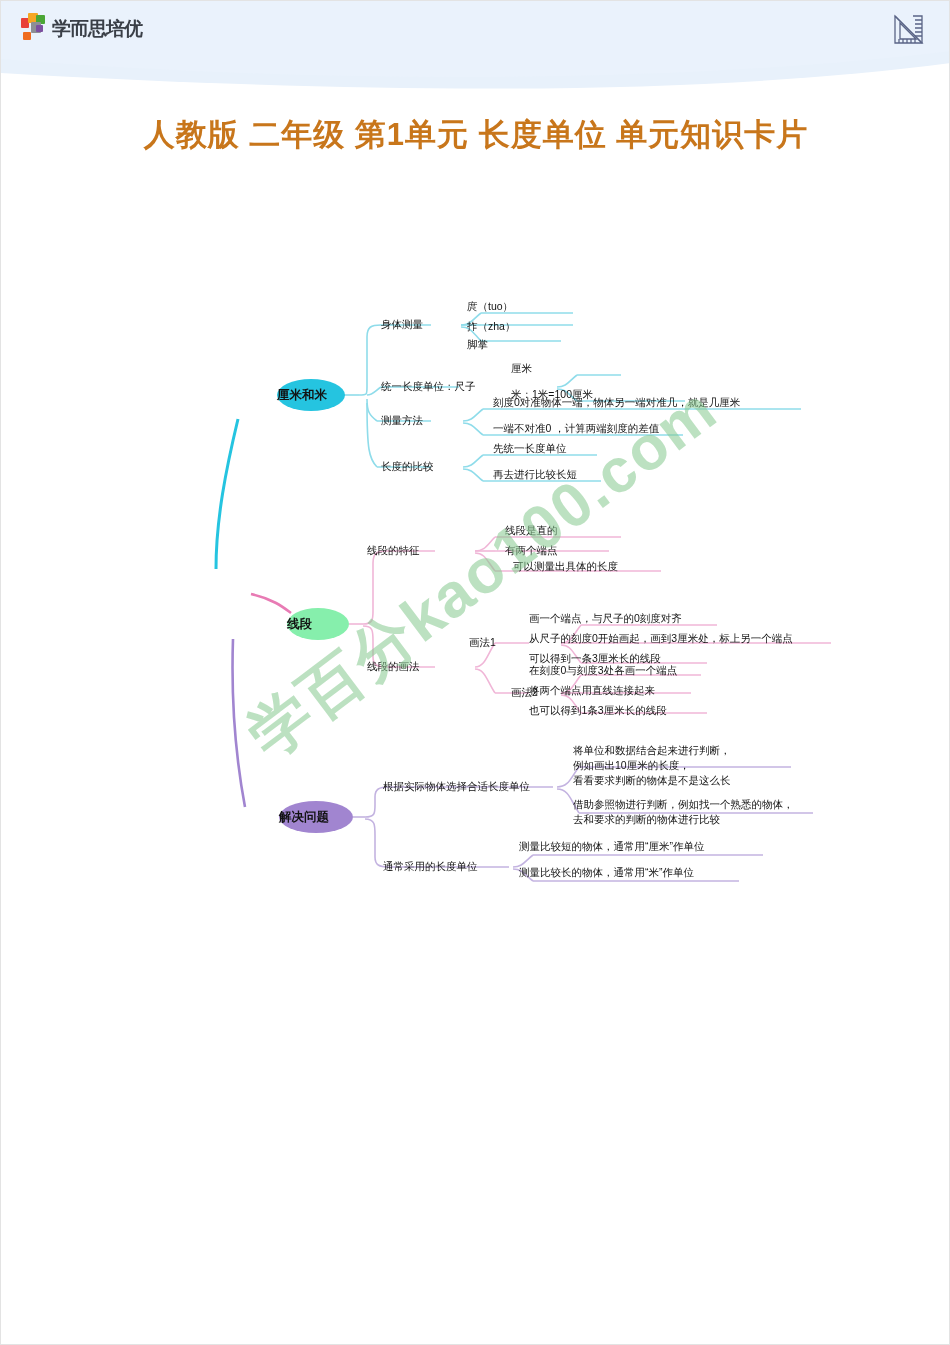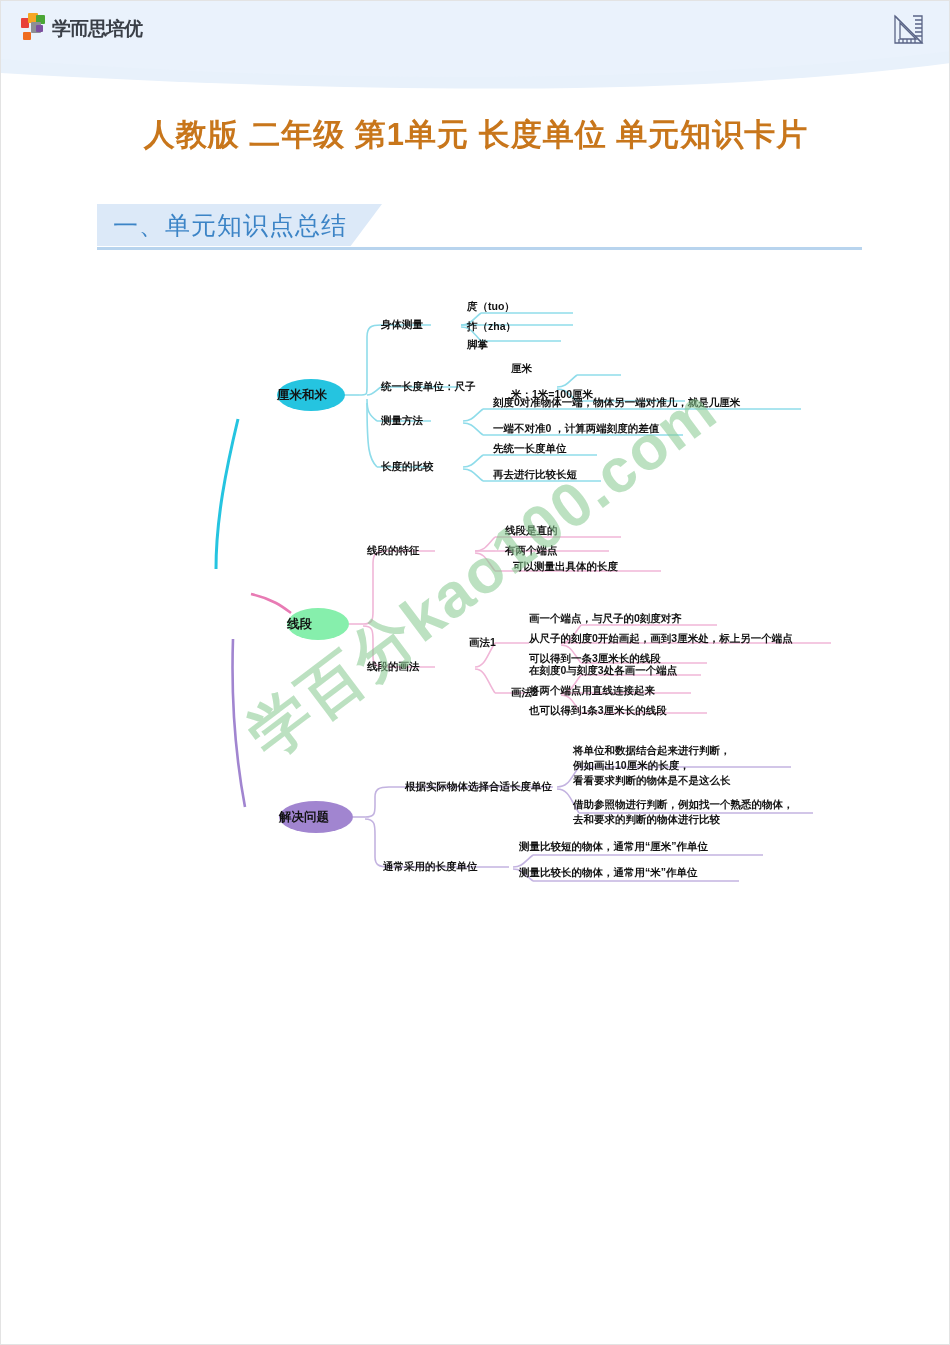--- a/index.html
+++ b/index.html
@@ -150,21 +150,21 @@
     z-index: 3;
   }
   .ell-cyan   { background: #25c4e0; }
   .ell-pink   { background: #86efac; }
   .ell-purple { background: #a185d0; }
 
   
   .lbl {
     position: absolute;
     font-size: 10.5px;
-    font-weight: bold;
+    font-weight: normal;
     color: #121212;
     white-space: nowrap;
     line-height: 15px;
     z-index: 3;
   }
   .lbl.multi { white-space: normal; }
 
   
   .watermark {
     position: absolute;
@@ -213,25 +213,20 @@
         <path d="M22,4 L31,4 L31,31"></path>
         <path d="M4,4 L31,31"></path>
         <path d="M24,8 L31,8 M24,12 L31,12 M24,16 L31,16 M24,20 L31,20 M24,24 L31,24"></path>
         <path d="M8,31 L8,27 M12,31 L12,27 M16,31 L16,27 M20,31 L20,27 M24,31 L24,27"></path>
       </g>
     </svg>
   </span>
 
   <div class="doc-title">人教版 二年级 第1单元 长度单位 单元知识卡片</div>
 
-  <div class="section-head">
-    <div class="tag"></div>
-    <div class="tag-label">一、单元知识点总结</div>
-    <div class="rule"></div>
-  </div>
 
   <div id="mindmap">
 
     <svg width="950" height="640" viewBox="0 0 950 640" xmlns="http://www.w3.org/2000/svg">
       <g fill="none" stroke-width="1.6">
 
         <path d="M215,300 C215,250 225,200 237,150" stroke="#25c4e0" stroke-width="3"></path>
         <path d="M250,325 C272,330 282,338 290,344" stroke="#e87bb4" stroke-width="2.6"></path>
         <path d="M232,370 C230,430 235,490 244,538" stroke="#a185d0" stroke-width="2.6"></path>
 
@@ -369,21 +364,21 @@
     <div class="lbl" style="left:468px; top:416px;padding-left:42px;">画法2</div>
 
     <div class="lbl" style="left:528px; top:342px;">画一个端点，与尺子的0刻度对齐</div>
     <div class="lbl" style="left:528px; top:362px;">从尺子的刻度0开始画起，画到3厘米处，标上另一个端点</div>
     <div class="lbl" style="left:528px; top:382px;">可以得到一条3厘米长的线段</div>
 
     <div class="lbl" style="left:528px; top:394px;">在刻度0与刻度3处各画一个端点</div>
     <div class="lbl" style="left:528px; top:414px;">将两个端点用直线连接起来</div>
     <div class="lbl" style="left:528px; top:434px;">也可以得到1条3厘米长的线段</div>
 
-    <div class="lbl" style="left:404px; top:510px;text-align:right;">根据实际物体选择合适长度单位</div>
+    <div class="lbl" style="left:382px; top:510px;text-align:right;">根据实际物体选择合适长度单位</div>
     <div class="lbl" style="left:382px; top:590px;">通常采用的长度单位</div>
 
     <div class="lbl multi" style="left:572px; top:474px; width:240px; white-space:pre-line;">将单位和数据结合起来进行判断，
 例如画出10厘米的长度，
 看看要求判断的物体是不是这么长</div>
     <div class="lbl multi" style="left:572px; top:528px; width:250px; white-space:pre-line;">借助参照物进行判断，例如找一个熟悉的物体，
 去和要求的判断的物体进行比较</div>
 
     <div class="lbl" style="left:518px; top:570px;">测量比较短的物体，通常用“厘米”作单位</div>
     <div class="lbl" style="left:518px; top:596px;">测量比较长的物体，通常用“米”作单位</div>

